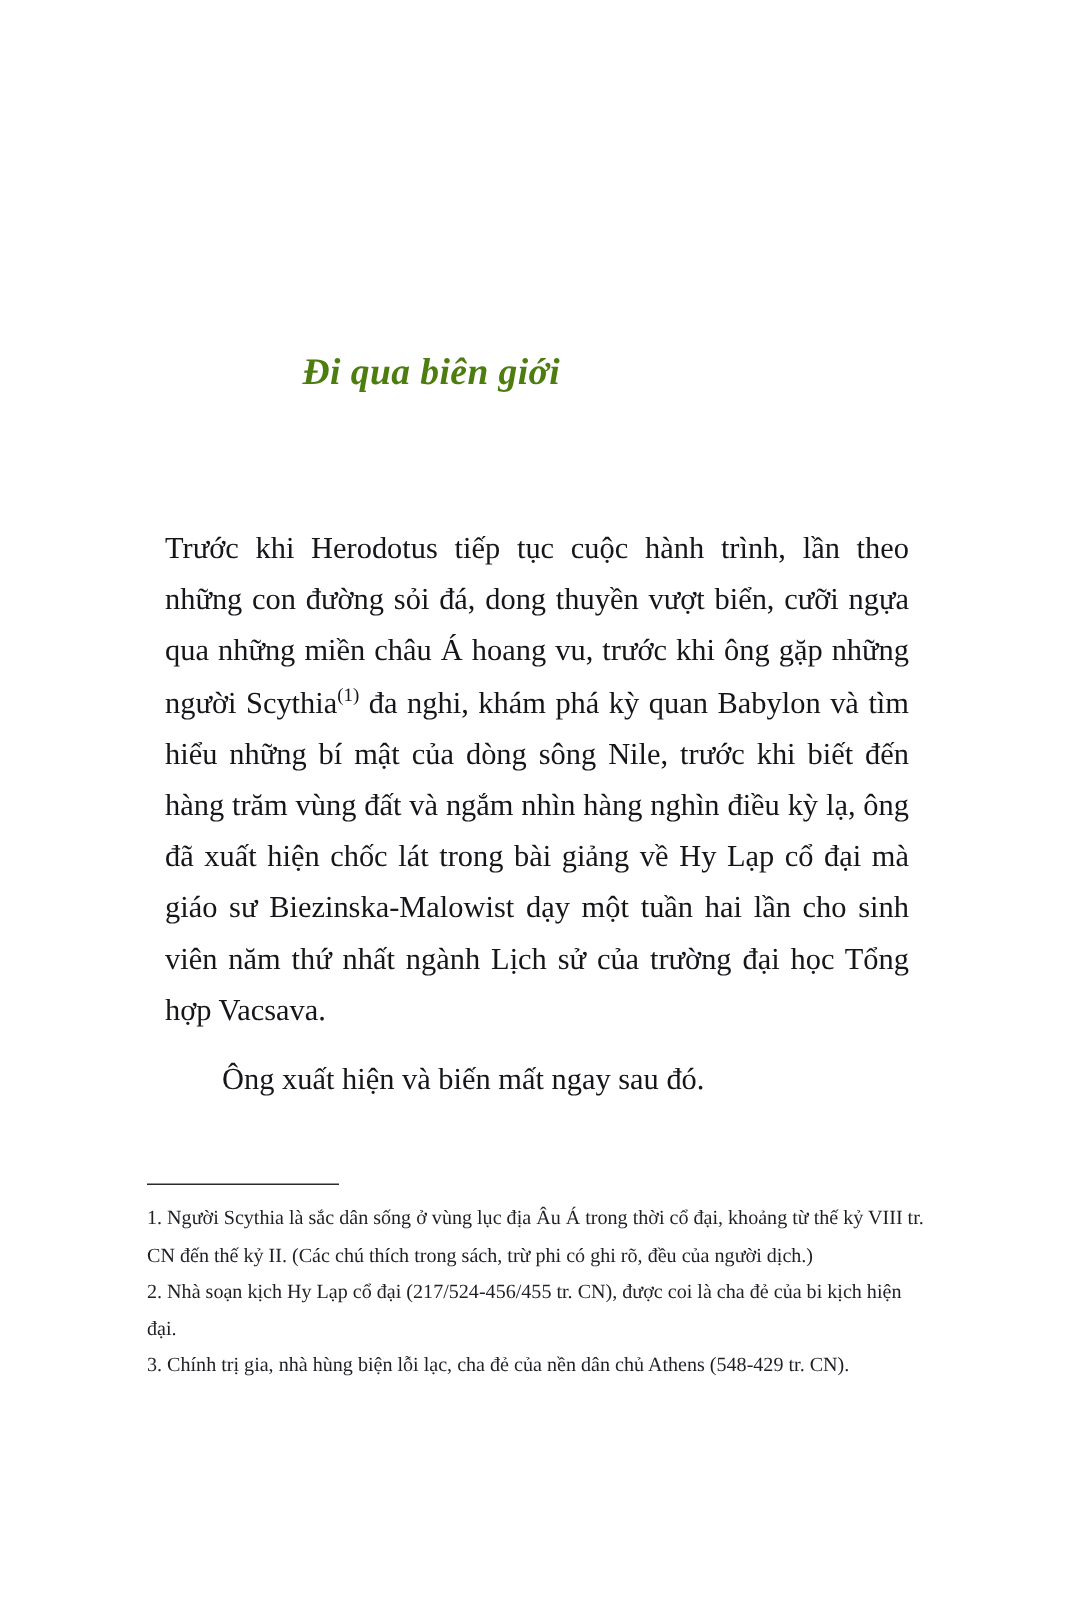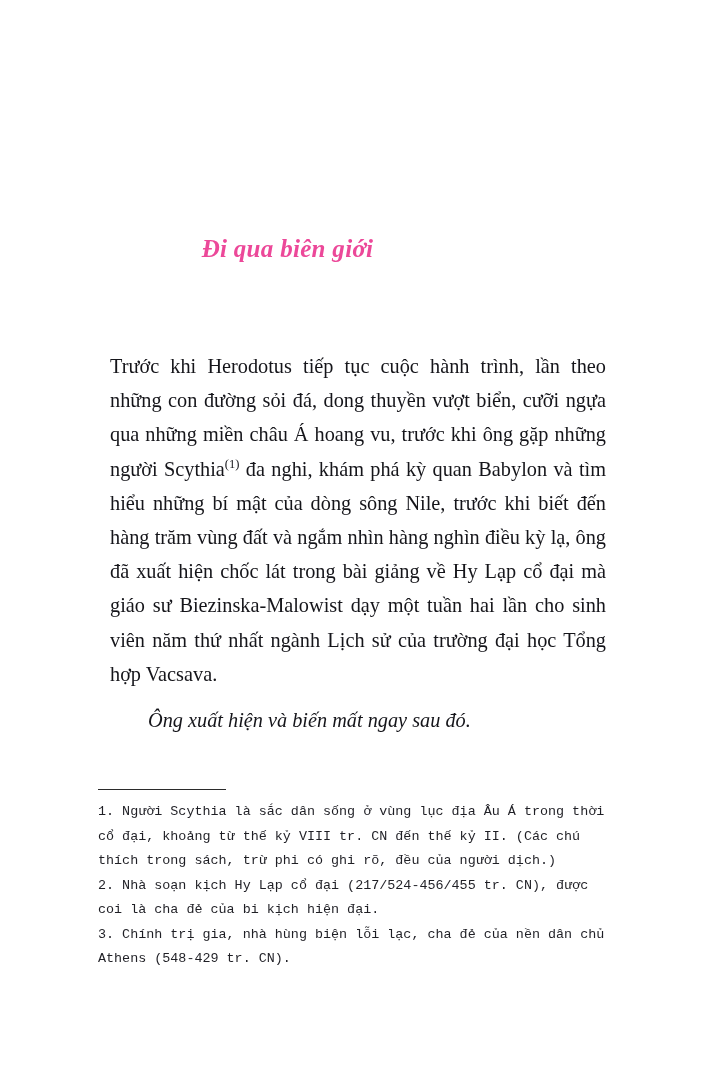--- a/index.html
+++ b/index.html
@@ -27,60 +27,59 @@
     position: absolute;
     left: 0;
     top: 218px;
     width: 575px;
     text-align: center;
     font-family: "Liberation Serif", serif;
     font-style: italic;
     font-weight: bold;
     font-size: 25px;
     letter-spacing: 0.3px;
-    color: #ec4899;
+    color: #4d7c0f;
   }
   .body-text {
     position: absolute;
     left: 98px;
     top: 337px;
     width: 520px;
     font-family: "Liberation Serif", serif;
     font-size: 20.3px;
     line-height: 34.2px;
     text-align: justify;
     text-justify: inter-word;
     color: #15151a;
   }
   .body-text p {
     margin: 12px;
   }
   .body-text p.indent {
     text-indent: 38px;
-    font-style: italic;
   }
   sup {
     font-size: 0.62em;
     vertical-align: super;
     line-height: 0;
   }
   .footnote-rule {
     position: absolute;
     left: 98px;
     top: 789px;
     width: 128px;
     height: 0;
     border-top: 1.3px solid #2b2b2b;
   }
   .footnotes {
     position: absolute;
     left: 98px;
     top: 800px;
     width: 522px;
-    font-family: Liberation Mono, monospace;
+    font-family: Liberation Serif, serif;
     font-size: 13.4px;
     line-height: 24.5px;
     color: #1f1f25;
   }
   .footnotes p {
     margin: 0;
     text-align: left;
   }
 </style>
 </head>

